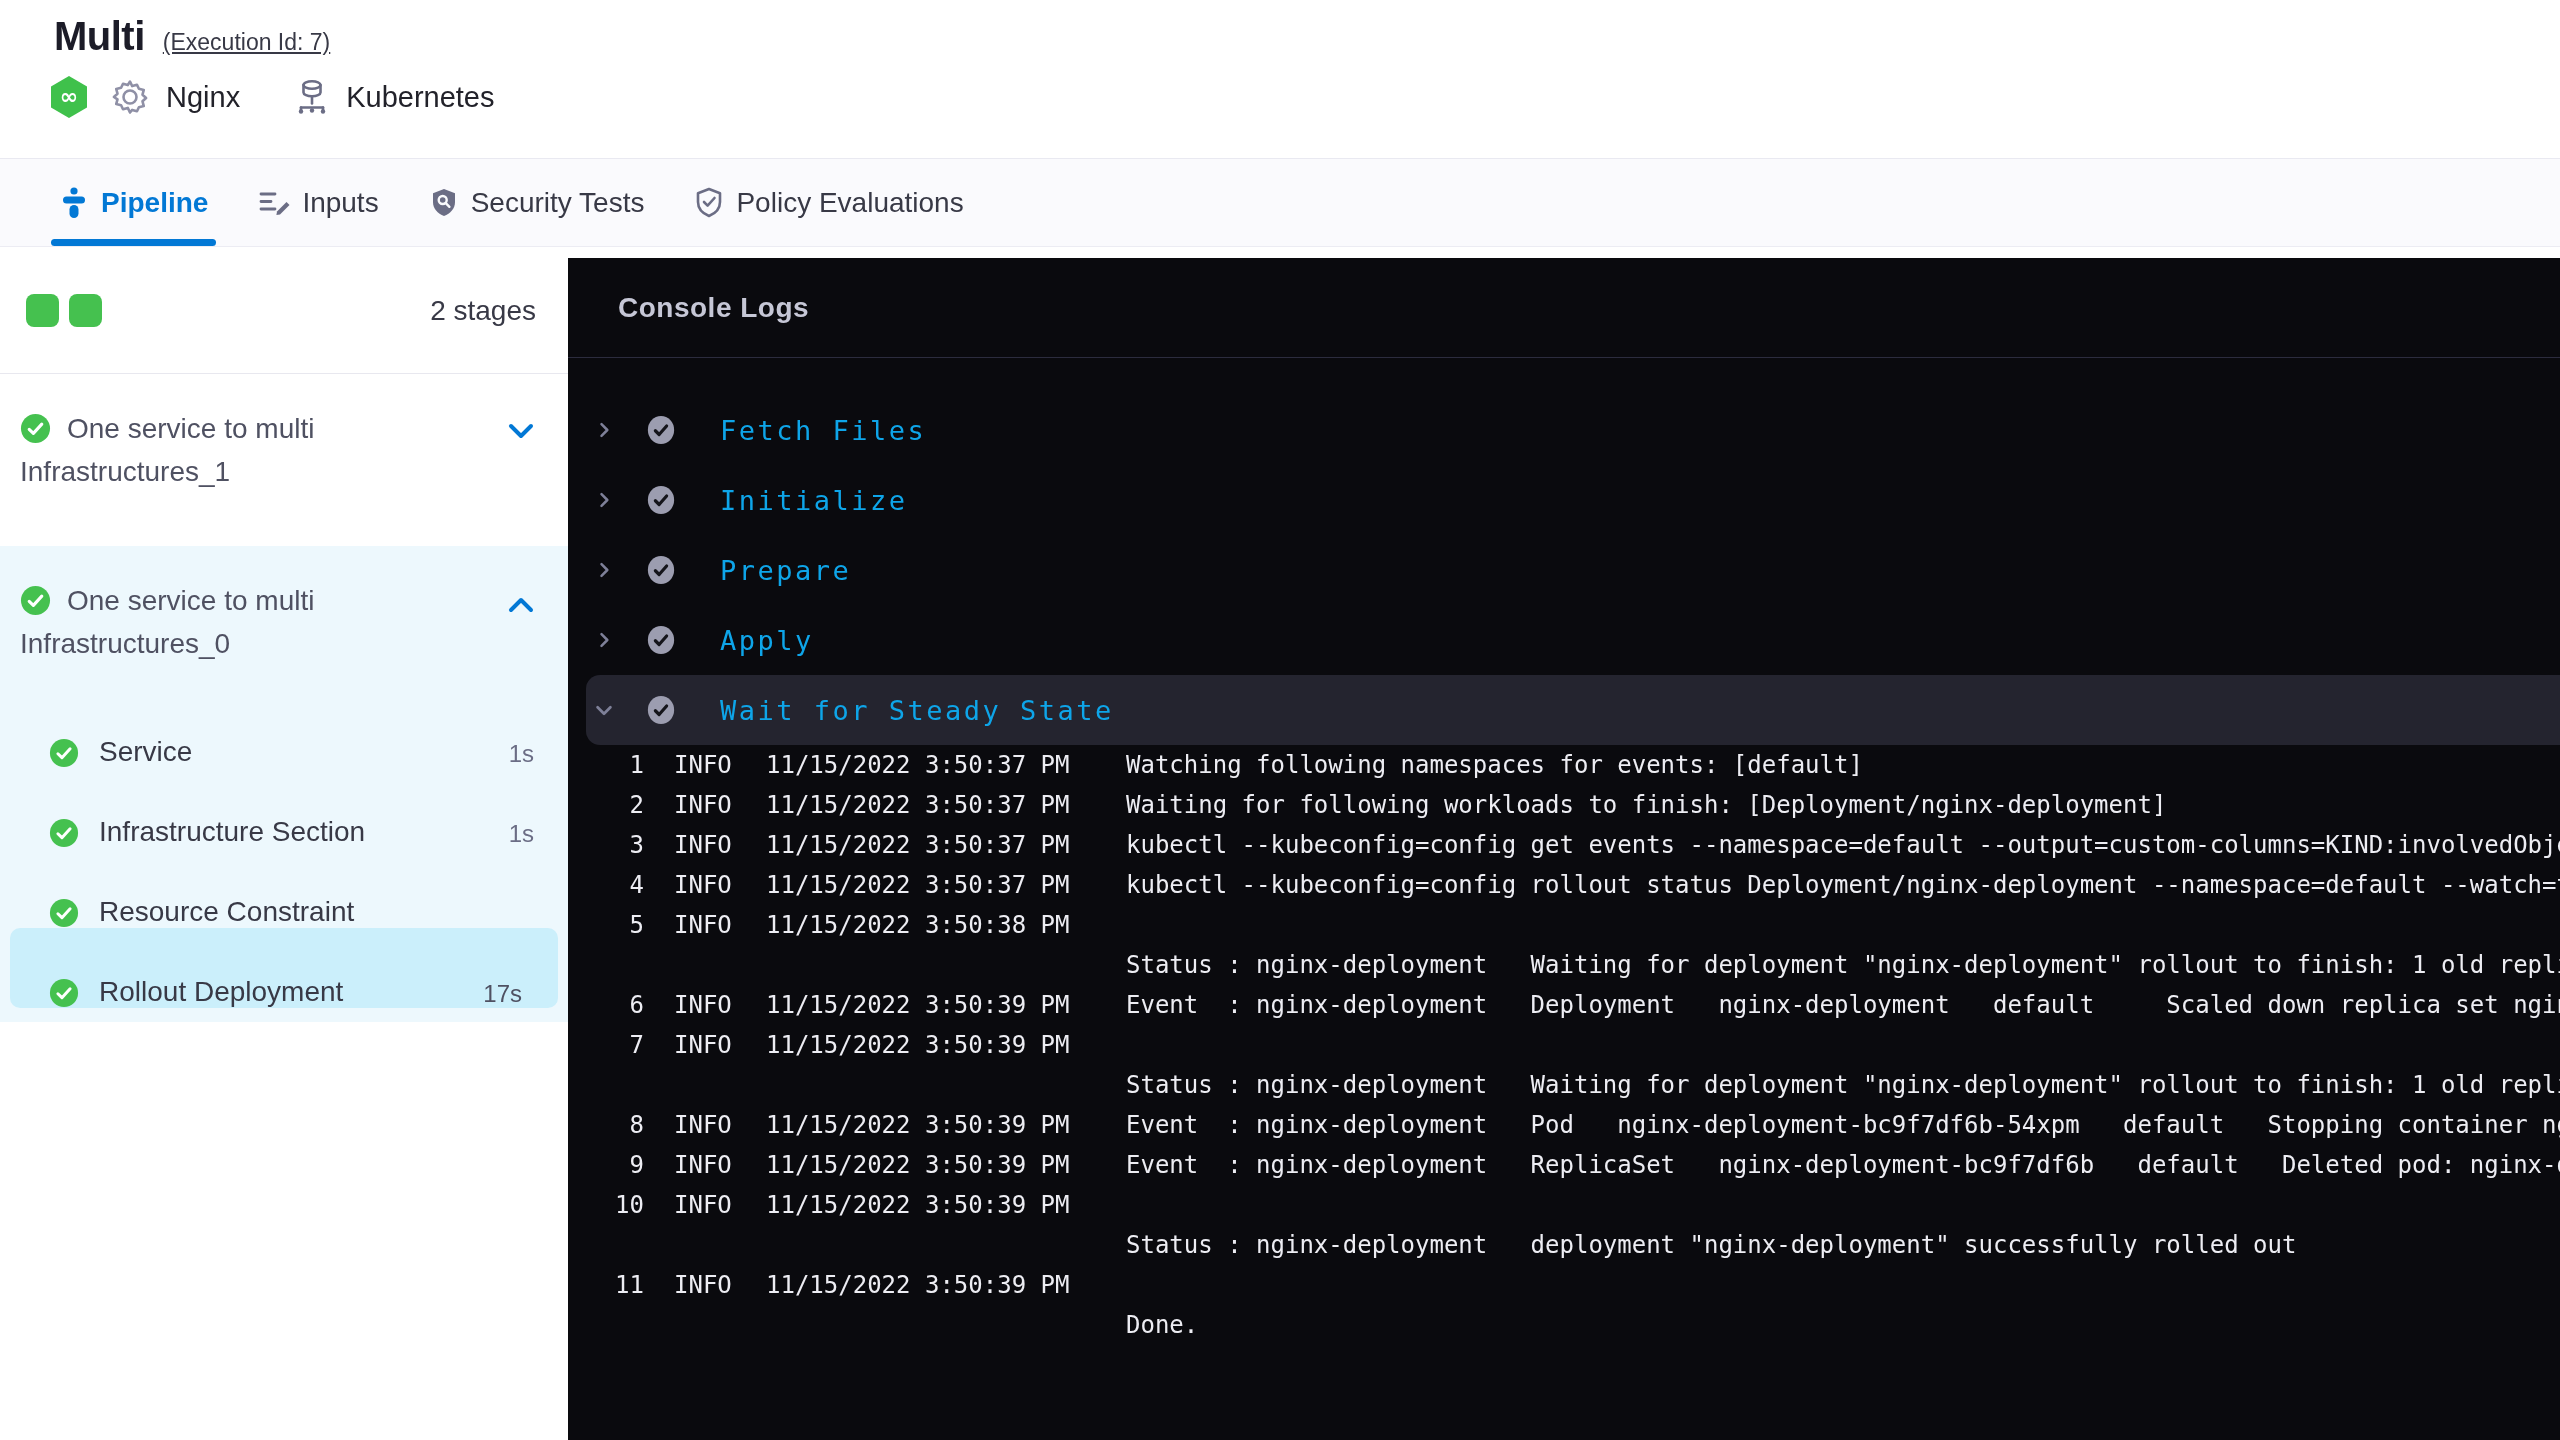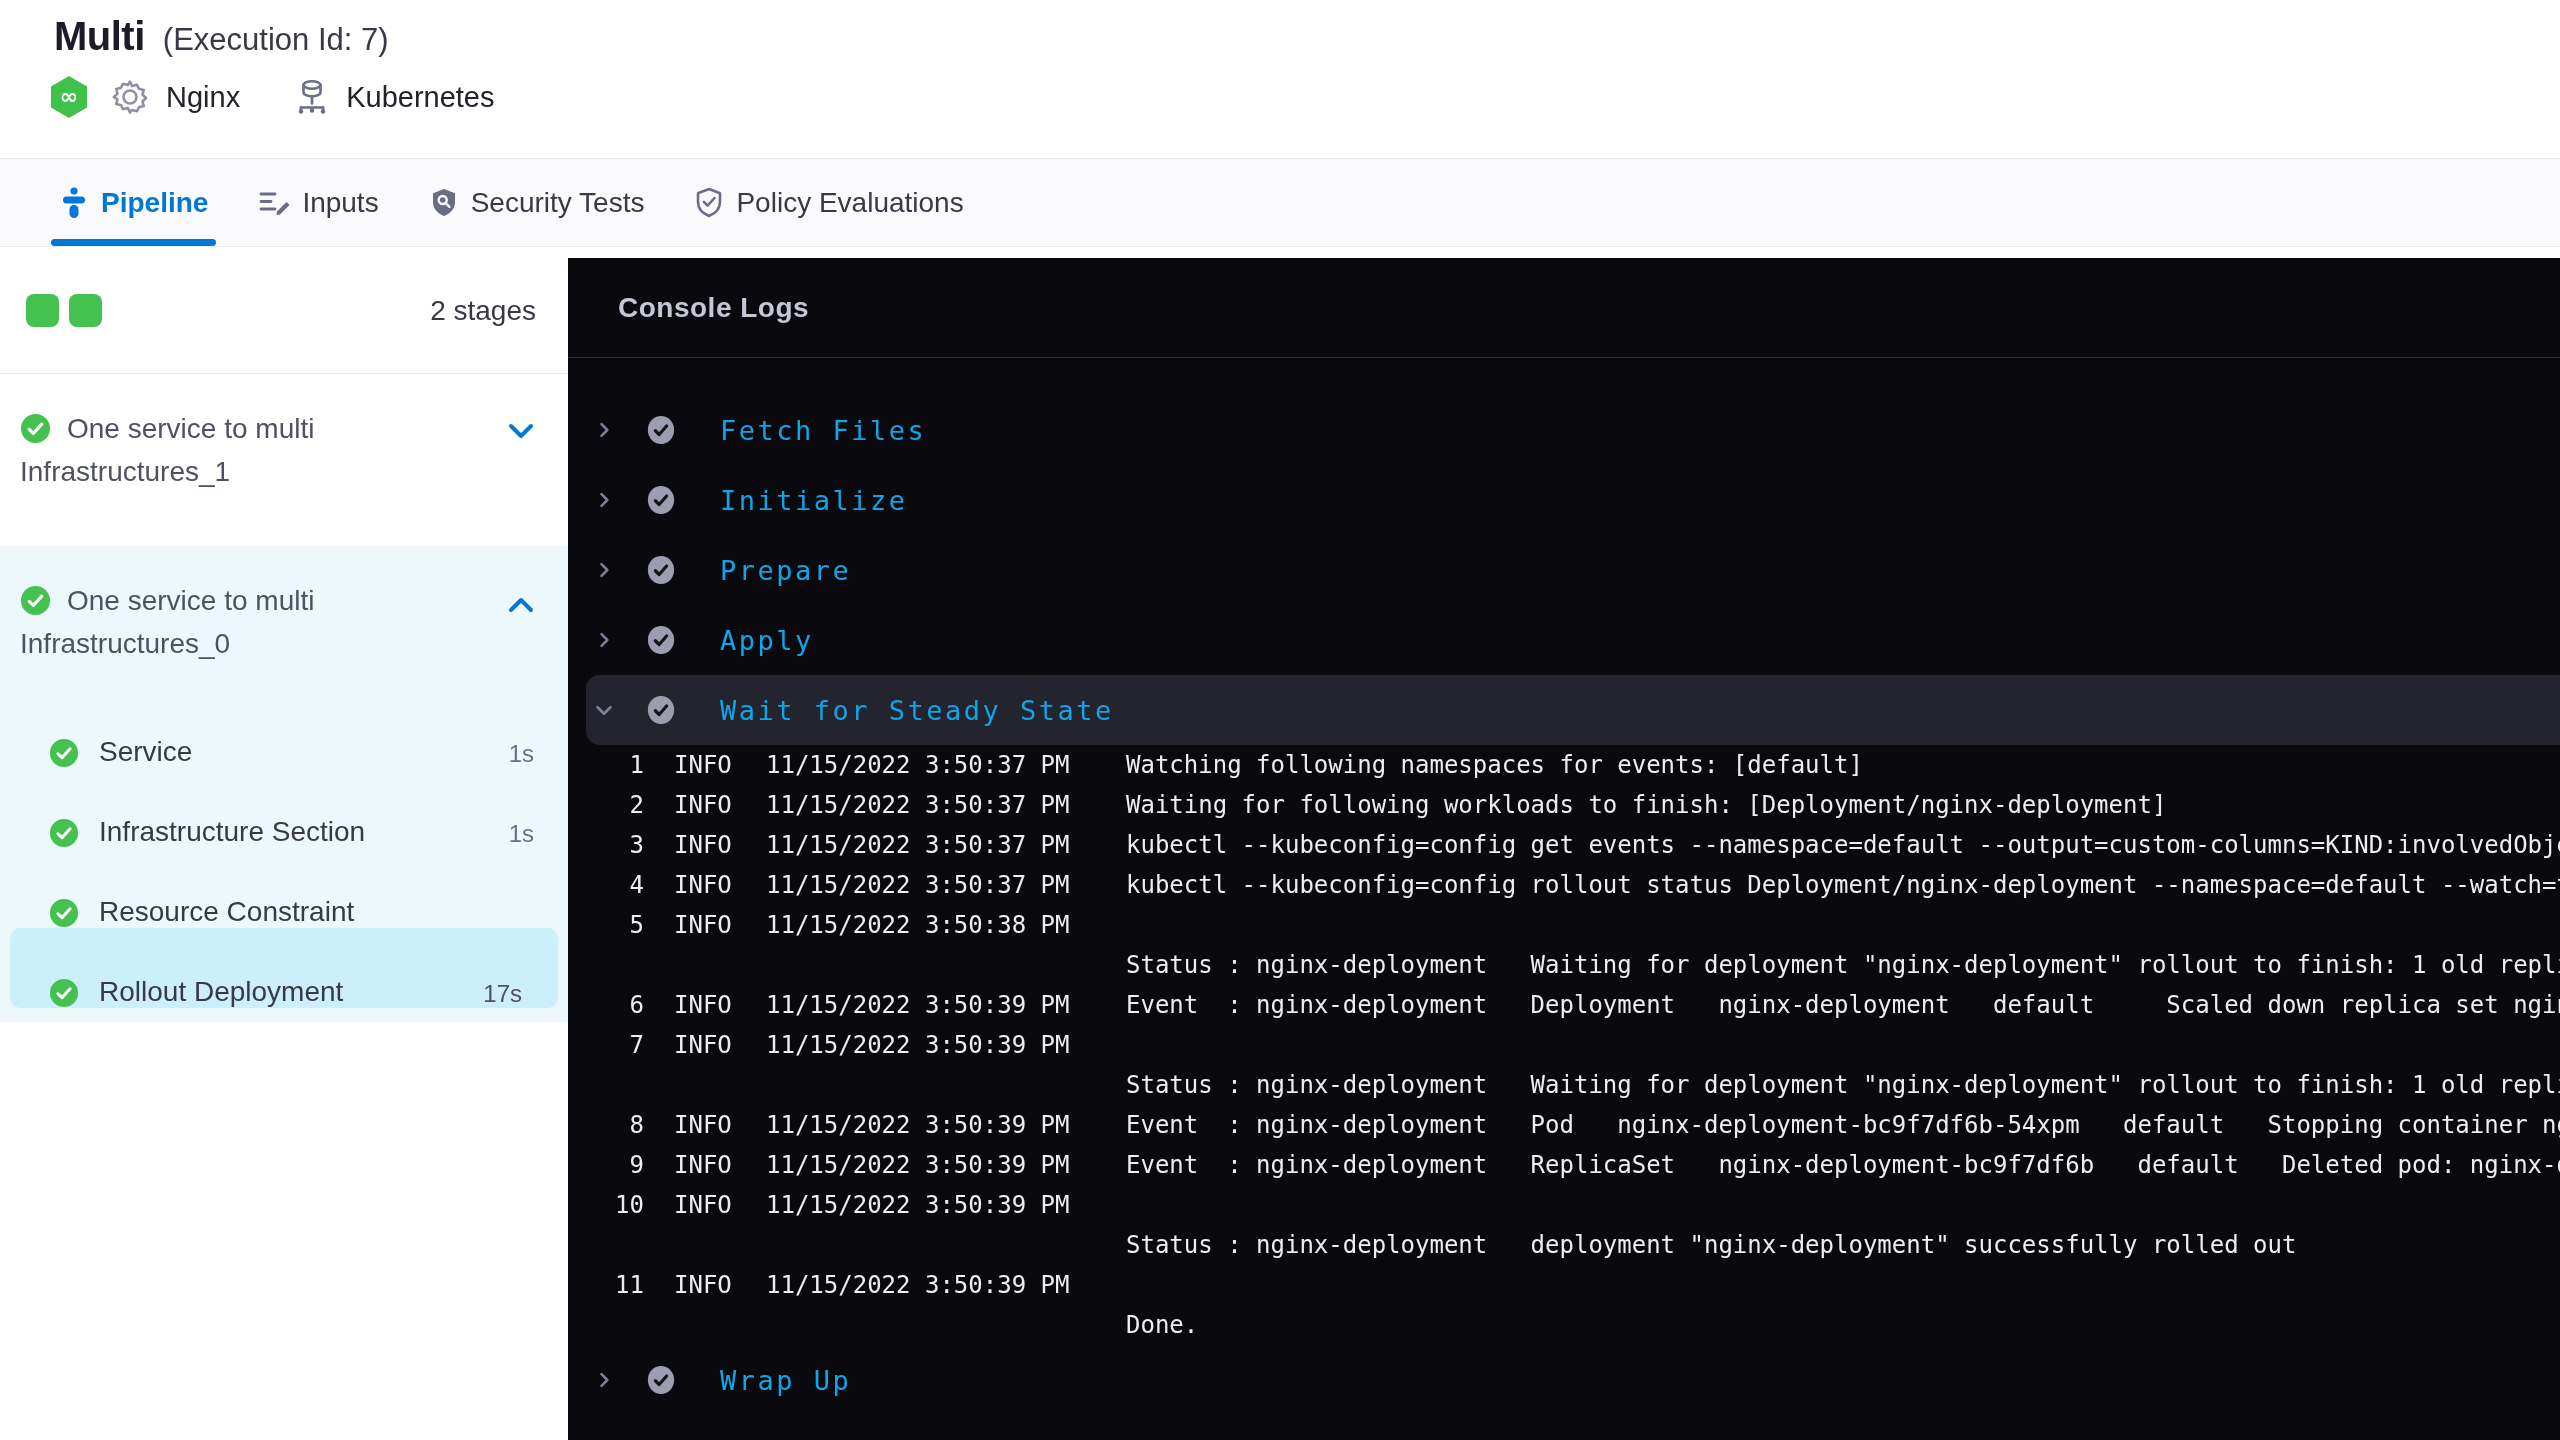--- a/index.html
+++ b/index.html
@@ -3,21 +3,21 @@
 <meta charset="utf-8">
 <style>
   * { margin:0; padding:0; box-sizing:border-box; }
   html,body { width:2560px; height:1440px; overflow:hidden; background:#fff;
               font-family:"Liberation Sans", sans-serif; }
 
   
   .app-header { height:159px; border-bottom:1px solid #E9E9F1; background:#fff; }
   .title-row { display:flex; align-items:baseline; gap:18px; padding:14px 0 0 54px; }
   .page-title { font-size:40px; font-weight:700; color:#1C1C28; letter-spacing:-0.5px; }
-  .exec-id { font-size:31px; color:#383946; }
+  .exec-id { font-size:23px; color:#383946;text-decoration:underline; }
   .meta-row { display:flex; align-items:center; padding:16px 0 0 46px; }
   .meta-row .mi { display:flex; align-items:center; justify-content:center; }
   .hex-wrap { width:46px; }
   .gear-wrap { width:44px; margin-left:16px; }
   .meta-label { font-size:29px; color:#22222A; margin-left:14px; }
   .k8s-wrap { width:40px; margin-left:52px; }
 
   
   .tab-bar { height:88px; background:#FAFAFD; border-bottom:1px solid #ECECF3;
              display:flex; align-items:stretch; padding-left:59px; }
@@ -335,33 +335,17 @@
             <div class="log-row"><span class="log-num">7</span><span class="log-level">INFO</span><span class="log-time">11/15/2022 3:50:39 PM</span><span class="log-msg"></span></div>
             <div class="log-row"><span class="log-num"></span><span class="log-level"></span><span class="log-time"></span><span class="log-msg">Status : nginx-deployment   Waiting for deployment "nginx-deployment" rollout to finish: 1 old replicas</span></div>
             <div class="log-row"><span class="log-num">8</span><span class="log-level">INFO</span><span class="log-time">11/15/2022 3:50:39 PM</span><span class="log-msg">Event  : nginx-deployment   Pod   nginx-deployment-bc9f7df6b-54xpm   default   Stopping container nginx</span></div>
             <div class="log-row"><span class="log-num">9</span><span class="log-level">INFO</span><span class="log-time">11/15/2022 3:50:39 PM</span><span class="log-msg">Event  : nginx-deployment   ReplicaSet   nginx-deployment-bc9f7df6b   default   Deleted pod: nginx-deployment</span></div>
             <div class="log-row"><span class="log-num">10</span><span class="log-level">INFO</span><span class="log-time">11/15/2022 3:50:39 PM</span><span class="log-msg"></span></div>
             <div class="log-row"><span class="log-num"></span><span class="log-level"></span><span class="log-time"></span><span class="log-msg">Status : nginx-deployment   deployment "nginx-deployment" successfully rolled out</span></div>
             <div class="log-row"><span class="log-num">11</span><span class="log-level">INFO</span><span class="log-time">11/15/2022 3:50:39 PM</span><span class="log-msg"></span></div>
             <div class="log-row"><span class="log-num"></span><span class="log-level"></span><span class="log-time"></span><span class="log-msg">Done.</span></div>
           </div>
 
-        <div id="console-steps-after">
-            <div class="crow">
-              <span class="cchev">
-                <svg width="20" height="22" viewBox="0 0 24 24">
-                  <path d="M9 5l7 7-7 7" stroke="#7E8098" stroke-width="3" fill="none" stroke-linecap="round" stroke-linejoin="round"></path>
-                </svg>
-              </span>
-              <span class="cicon">
-                <svg width="30" height="32" viewBox="0 0 32 32">
-                  <ellipse cx="16" cy="16" rx="14" ry="15" fill="#9C9DB0"></ellipse>
-                  <path d="M10 16.8l4 4 8-9" stroke="#15151B" stroke-width="3.4" fill="none" stroke-linecap="round" stroke-linejoin="round"></path>
-                </svg>
-              </span>
-              <span class="clabel">Wrap Up</span>
-            </div>
-          </div>
       </div>
     </main>
 
   </div>
 </div>
 
 </body></html>

